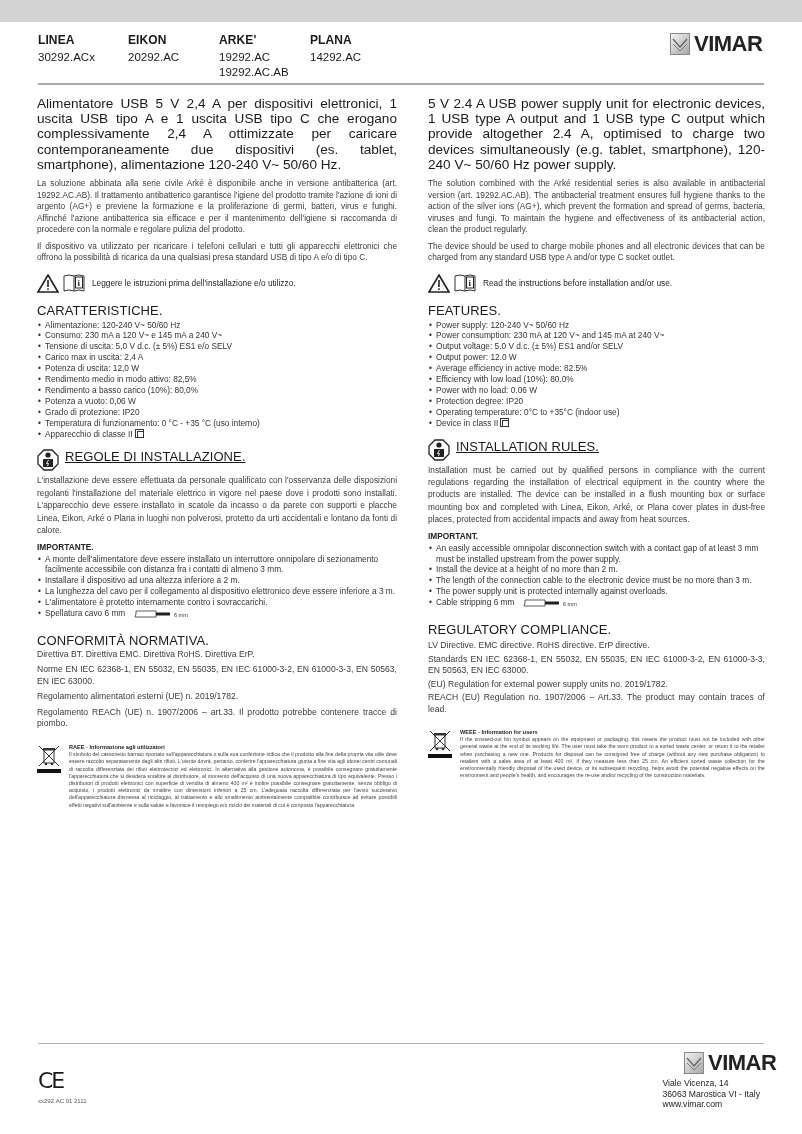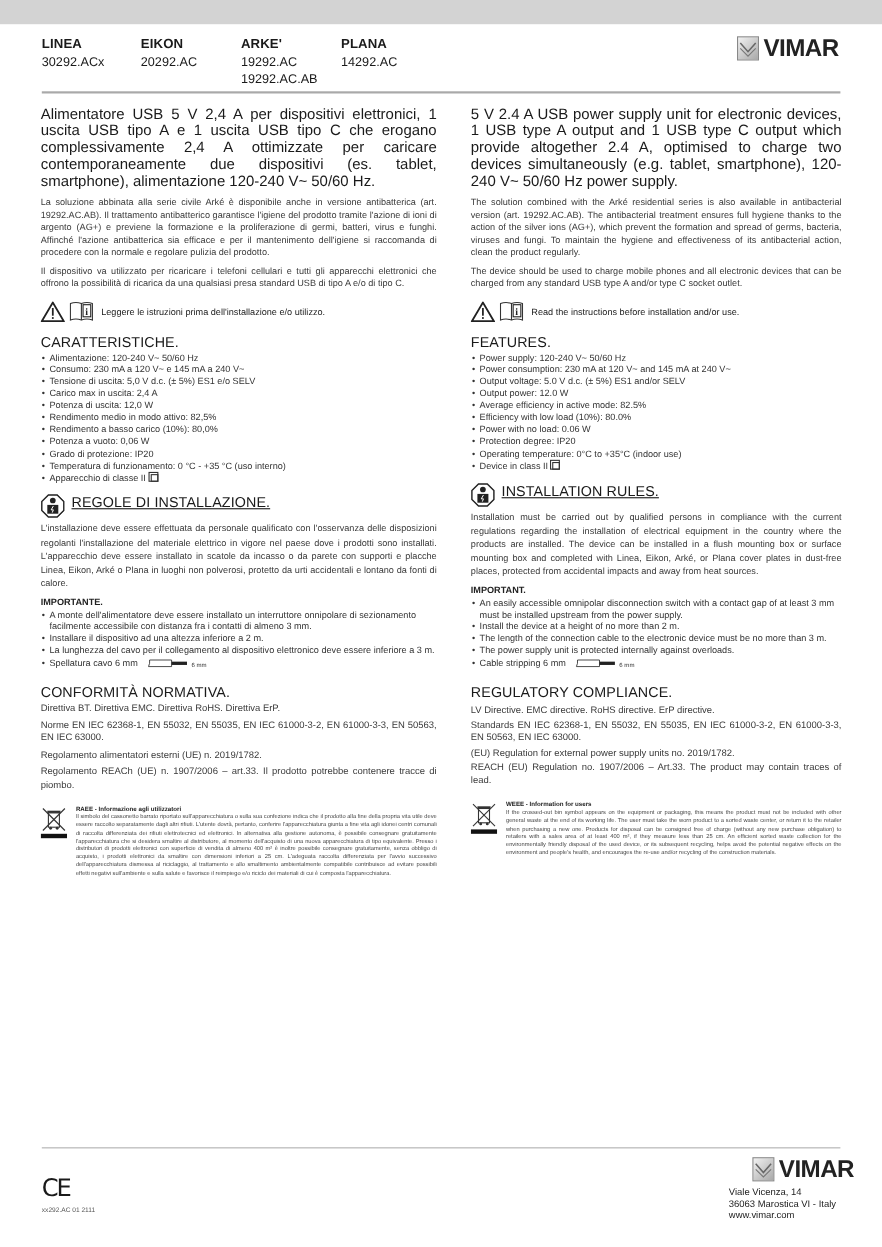--- a/index.html
+++ b/index.html
@@ -132,20 +132,21 @@
       </svg>
     <span>REGOLE DI INSTALLAZIONE.</span>
   </div>
   <div class="para" style="margin-top:3px; line-height:12.4px">L'installazione deve essere effettuata da personale qualificato con l'osservanza delle disposizioni regolanti l'installazione del materiale elettrico in vigore nel paese dove i prodotti sono installati. L'apparecchio deve essere installato in scatole da incasso o da parete con supporti e placche Linea, Eikon, Arké o Plana in luoghi non polverosi, protetto da urti accidentali e lontano da fonti di calore.</div>
 
   <div class="sub">IMPORTANTE.</div>
   <ul class="bullets">
     <li>A monte dell'alimentatore deve essere installato un interruttore onnipolare di sezionamento facilmente accessibile con distanza fra i contatti di almeno 3 mm.</li>
     <li>Installare il dispositivo ad una altezza inferiore a 2 m.</li>
     <li>La lunghezza del cavo per il collegamento al dispositivo elettronico deve essere inferiore a 3 m.</li>
+    <li>L'alimentatore è protetto internamente contro i sovraccarichi.</li>
     <li>
       <span>Spellatura cavo 6 mm</span>
       <svg class="strip" width="60" height="8" viewBox="0 0 60 8">
           <path d="M2 1 L2 4 L1 7 L22 7 L22 1 Z" fill="none" stroke="#333" stroke-width="0.8"></path>
           <rect x="22" y="2.5" width="14" height="3" fill="#222"></rect>
           <text x="40" y="7" font-size="5.5" fill="#333" font-family="Liberation Sans, sans-serif">6 mm</text>
         </svg>
     </li>
   </ul>
 

